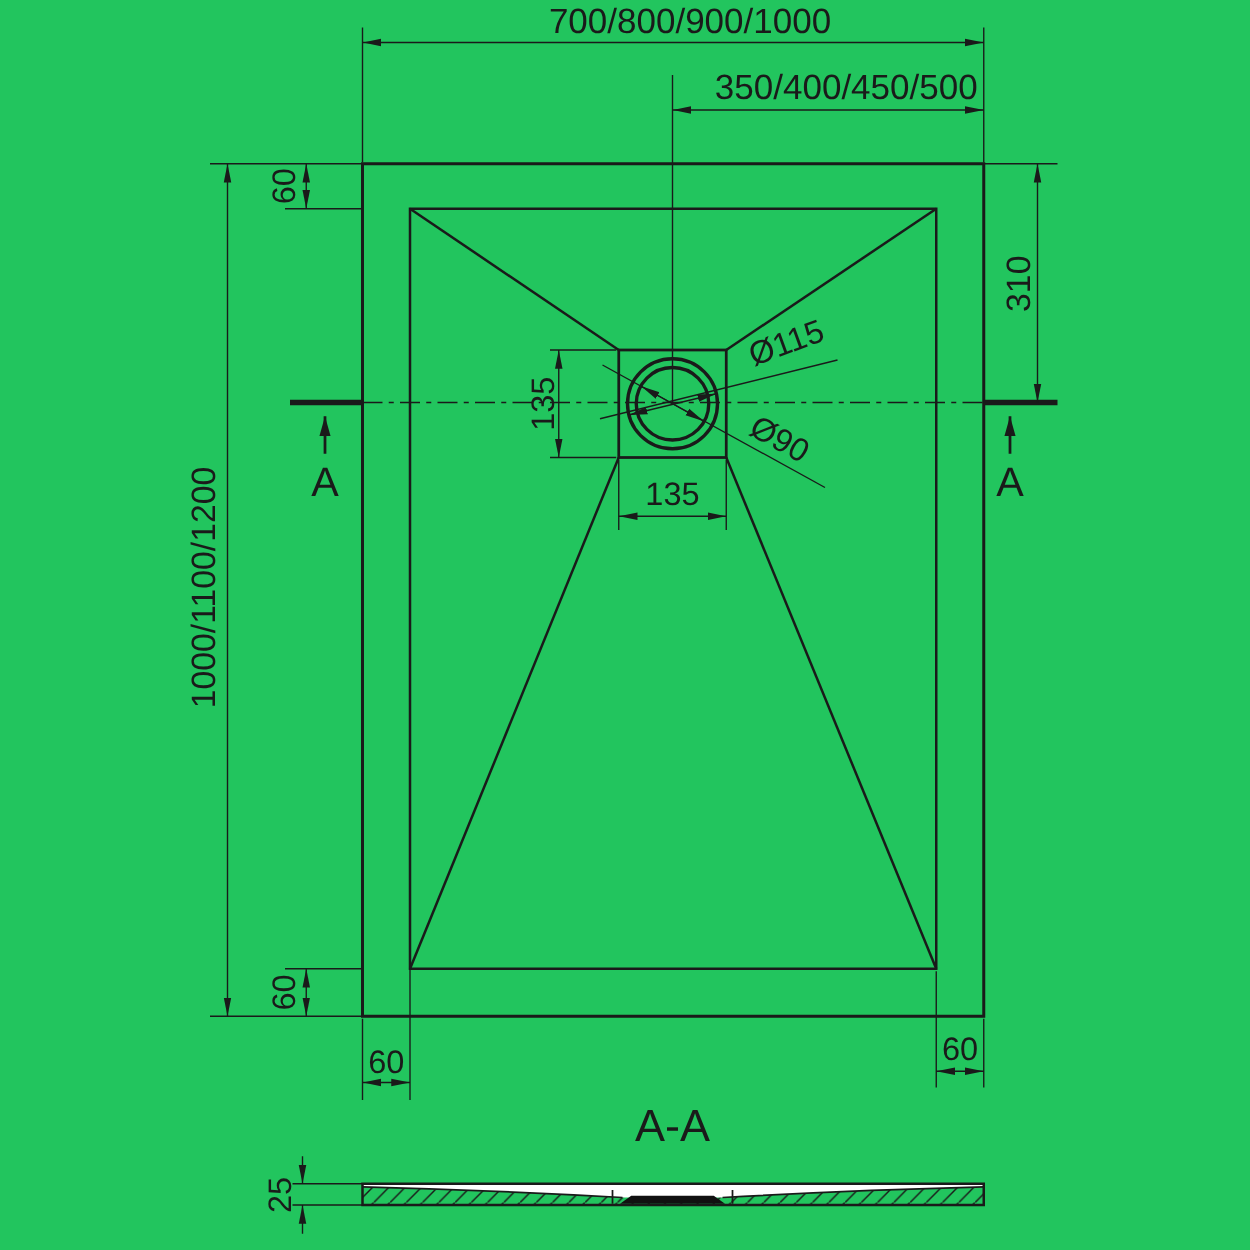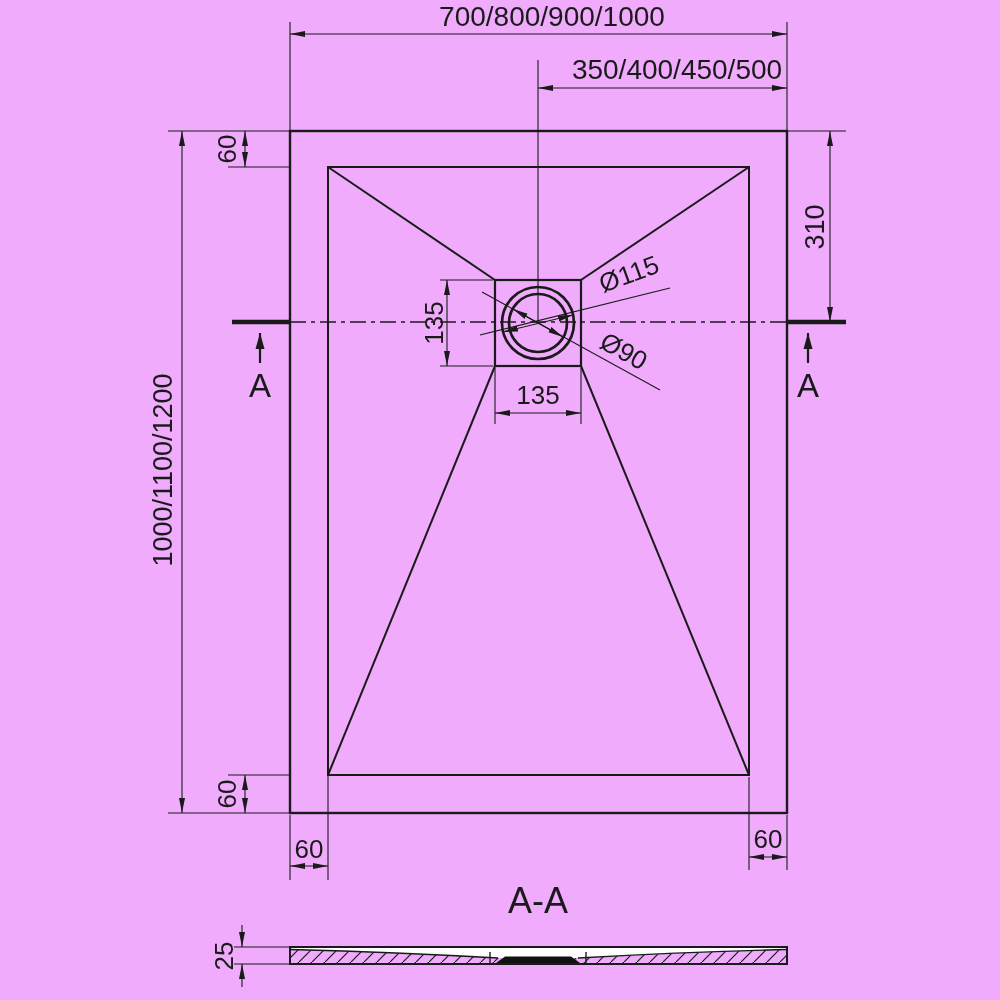--- a/index.html
+++ b/index.html
@@ -1,16 +1,16 @@
 <!DOCTYPE html>
 <html><head>
 <meta charset="utf-8">
 <style>
   html,body{margin:0;padding:0;background:#ffffff;}
-  .canvas{width:1000px;height:1000px;background:#f0abfc;position:relative;overflow:hidden;}
+  .canvas{width:1000px;height:1000px;background:#22c55e;position:relative;overflow:hidden;}
   svg{display:block;}
   .t{font-family:"Liberation Sans","DejaVu Sans",sans-serif;fill:#1a1a1a;}
   .thin{stroke:#1a1a1a;stroke-width:1.1;fill:none;}
   .med{stroke:#1a1a1a;stroke-width:2;fill:none;}
   .outer{stroke:#1a1a1a;stroke-width:2.4;fill:none;}
   .drainline{stroke:#1a1a1a;stroke-width:2.7;fill:none;}
   .cut{stroke:#1a1a1a;stroke-width:4.5;fill:none;}
   .astem{stroke:#1a1a1a;stroke-width:2.2;fill:none;}
   .centerdash{stroke:#1a1a1a;stroke-width:1.3;fill:none;stroke-dasharray:16 5 4 5;}
   .curve{stroke:#1a1a1a;stroke-width:1.4;fill:none;}

